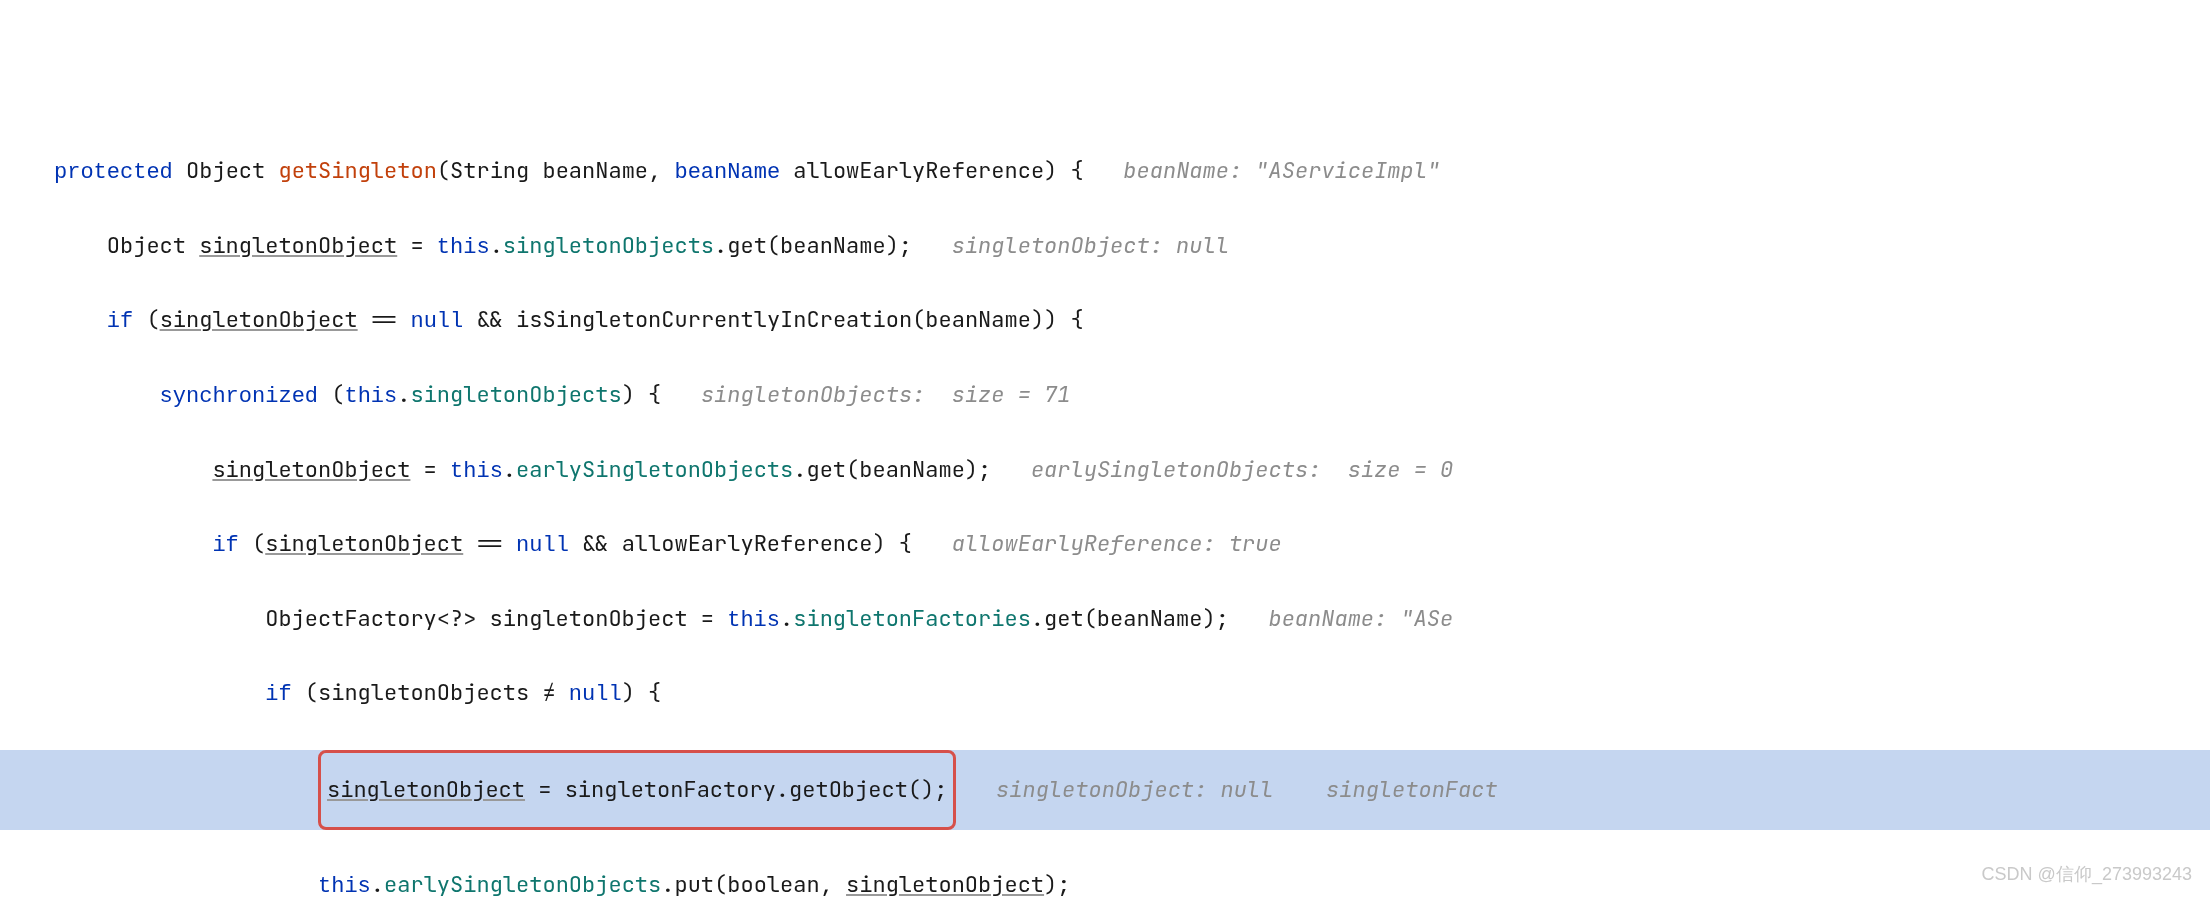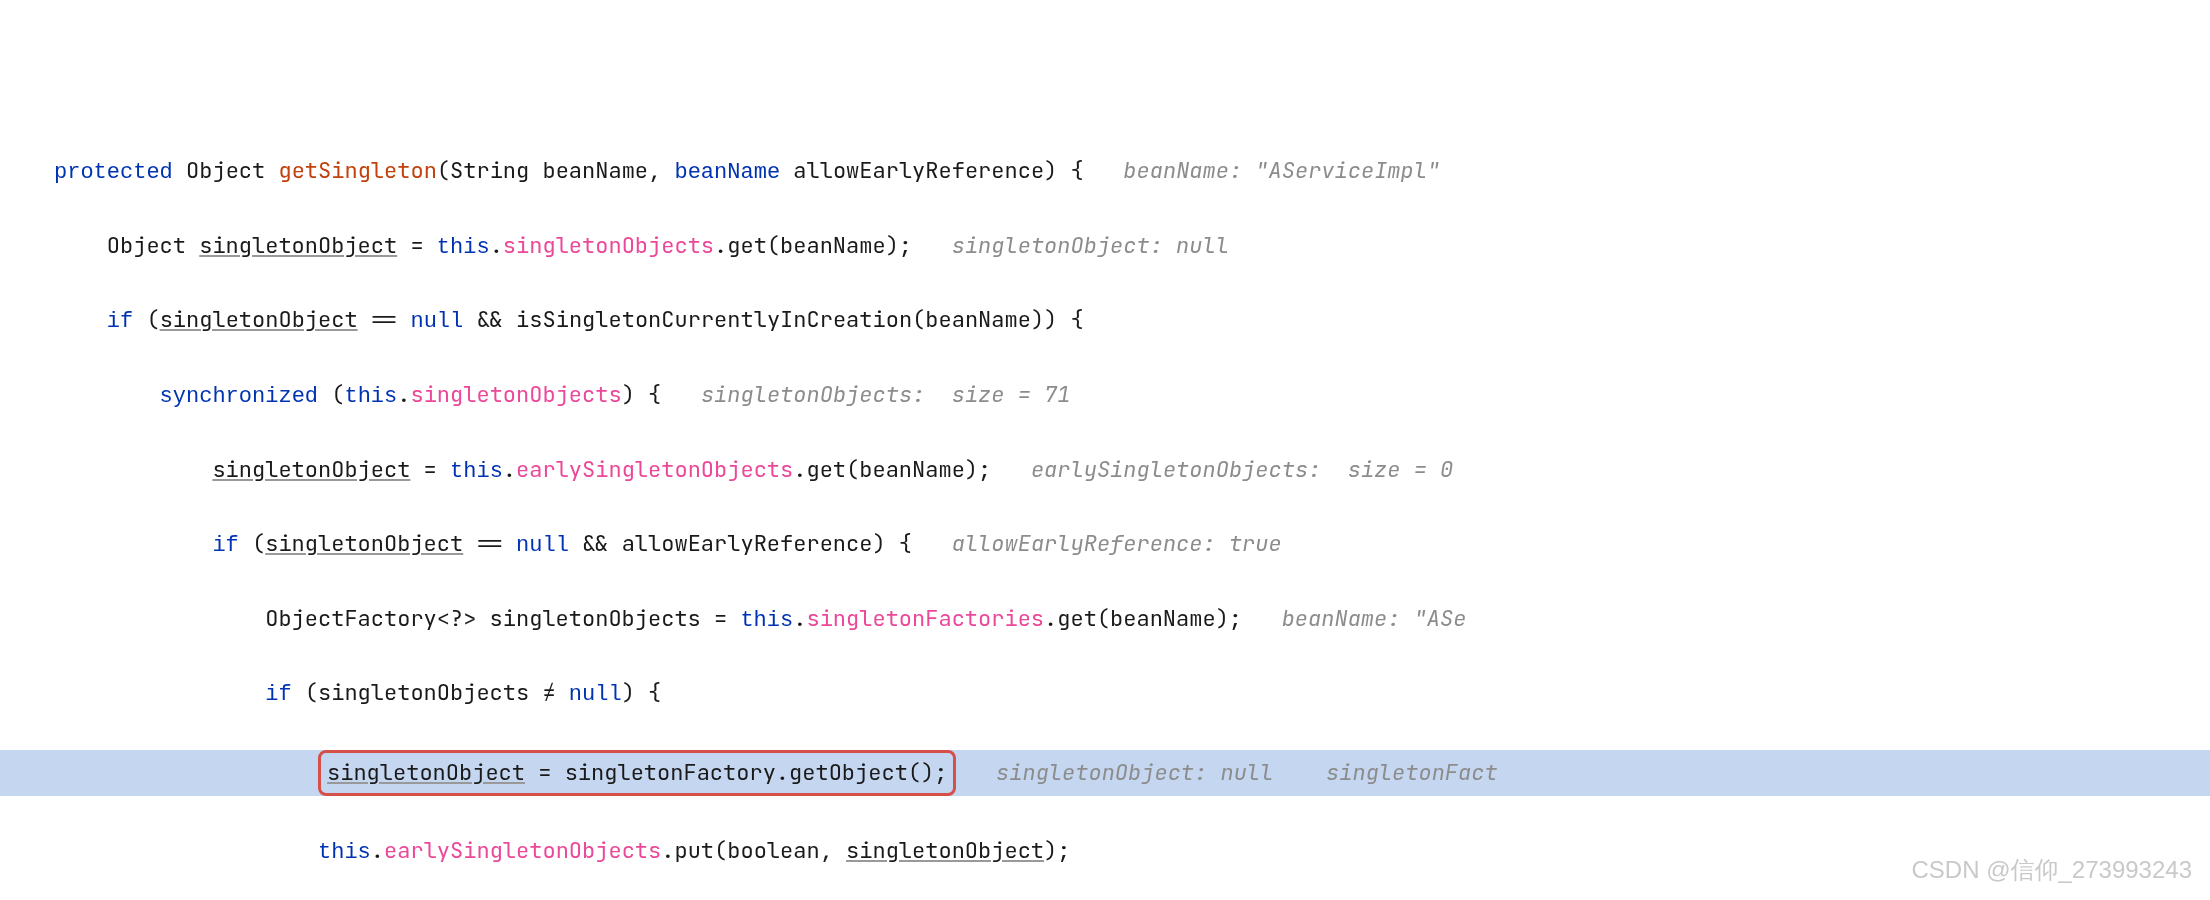--- a/index.html
+++ b/index.html
@@ -13,50 +13,50 @@
     padding: 8px 0 0 0;
     overflow: hidden;
     width: 2210px;
     height: 900px;
     position: relative;
   }
   .line { display: block; padding-left: 54px; position: relative; }
   .line.highlighted { background: #c5d6f0; }
   .kw { color: #0033b3; font-family: Liberation Mono, monospace; }
   .method-def { color: #c2410c; }
-  .field { color: #ec4899; }
+  .field { color: #0f766e; }
   .hint { color: #8c8c8c; font-style: italic; }
   .underline { text-decoration: underline; text-decoration-color: #999; text-align: right; }
   .boxed {
     border: 3px solid #d6504a;
     border-radius: 8px;
-    padding: 2px 6px;
+    padding: 19px 6px;
     display: inline-block;
   }
   .watermark {
     position: absolute;
     right: 18px;
     bottom: 10px;
     color: #c9c9c9;
-    font-size: 24px;
+    font-size: 18px;
     font-family: -apple-system, sans-serif;
   }
 </style>
 </head>
 <body>
 
 
 
 <div class="line"><span class="kw">protected</span> <span>Object</span> <span class="method-def">getSingleton</span>(<span>String</span> <span>beanName</span>, <span class="kw">beanName</span> <span>allowEarlyReference</span><span>) {</span>   <span class="hint">beanName: "AServiceImpl"</span></div>
 <div class="line">    <span>Object</span> <span class="underline">singletonObject</span><span> = </span><span class="kw">this</span>.<span class="field">singletonObjects</span><span>.get(beanName);</span>   <span class="hint">singletonObject: null</span></div>
 <div class="line">    <span class="kw">if</span><span> (</span><span class="underline">singletonObject</span><span> == </span><span class="kw">null</span><span> &amp;&amp; </span><span>isSingletonCurrentlyInCreation(beanName)) {</span></div>
 <div class="line">        <span class="kw">synchronized</span><span> (</span><span class="kw">this</span>.<span class="field">singletonObjects</span><span>) {</span>   <span class="hint">singletonObjects:  size = 71</span></div>
 <div class="line">            <span class="underline">singletonObject</span><span> = </span><span class="kw">this</span>.<span class="field">earlySingletonObjects</span><span>.get(beanName);</span>   <span class="hint">earlySingletonObjects:  size = 0</span></div>
 <div class="line">            <span class="kw">if</span><span> (</span><span class="underline">singletonObject</span><span> == </span><span class="kw">null</span><span> &amp;&amp; </span><span>allowEarlyReference) {</span>   <span class="hint">allowEarlyReference: true</span></div>
-<div class="line">                <span>ObjectFactory&lt;?&gt;</span><span> singletonObjects = </span><span class="kw">this</span>.<span class="field">singletonFactories</span><span>.get(beanName);</span>   <span class="hint">beanName: "ASe</span></div>
+<div class="line">                <span>ObjectFactory&lt;?&gt;</span><span> singletonObject = </span><span class="kw">this</span>.<span class="field">singletonFactories</span><span>.get(beanName);</span>   <span class="hint">beanName: "ASe</span></div>
 <div class="line">                <span class="kw">if</span><span> (singletonObjects </span><span>≠</span><span> </span><span class="kw">null</span><span>) {</span></div>
 <div class="line highlighted">                    <span class="boxed"><span class="underline">singletonObject</span><span> = singletonFactory.getObject();</span></span>   <span class="hint">singletonObject: null</span>    <span class="hint">singletonFact</span></div>
 <div class="line">                    <span class="kw">this</span>.<span class="field">earlySingletonObjects</span><span>.put(boolean, </span><span class="underline">singletonObject</span><span>);</span></div>
 <div class="line">                    <span class="kw">this</span>.<span class="field">singletonFactories</span><span>.remove(beanName);</span></div>
 
 
 
 
 
 

